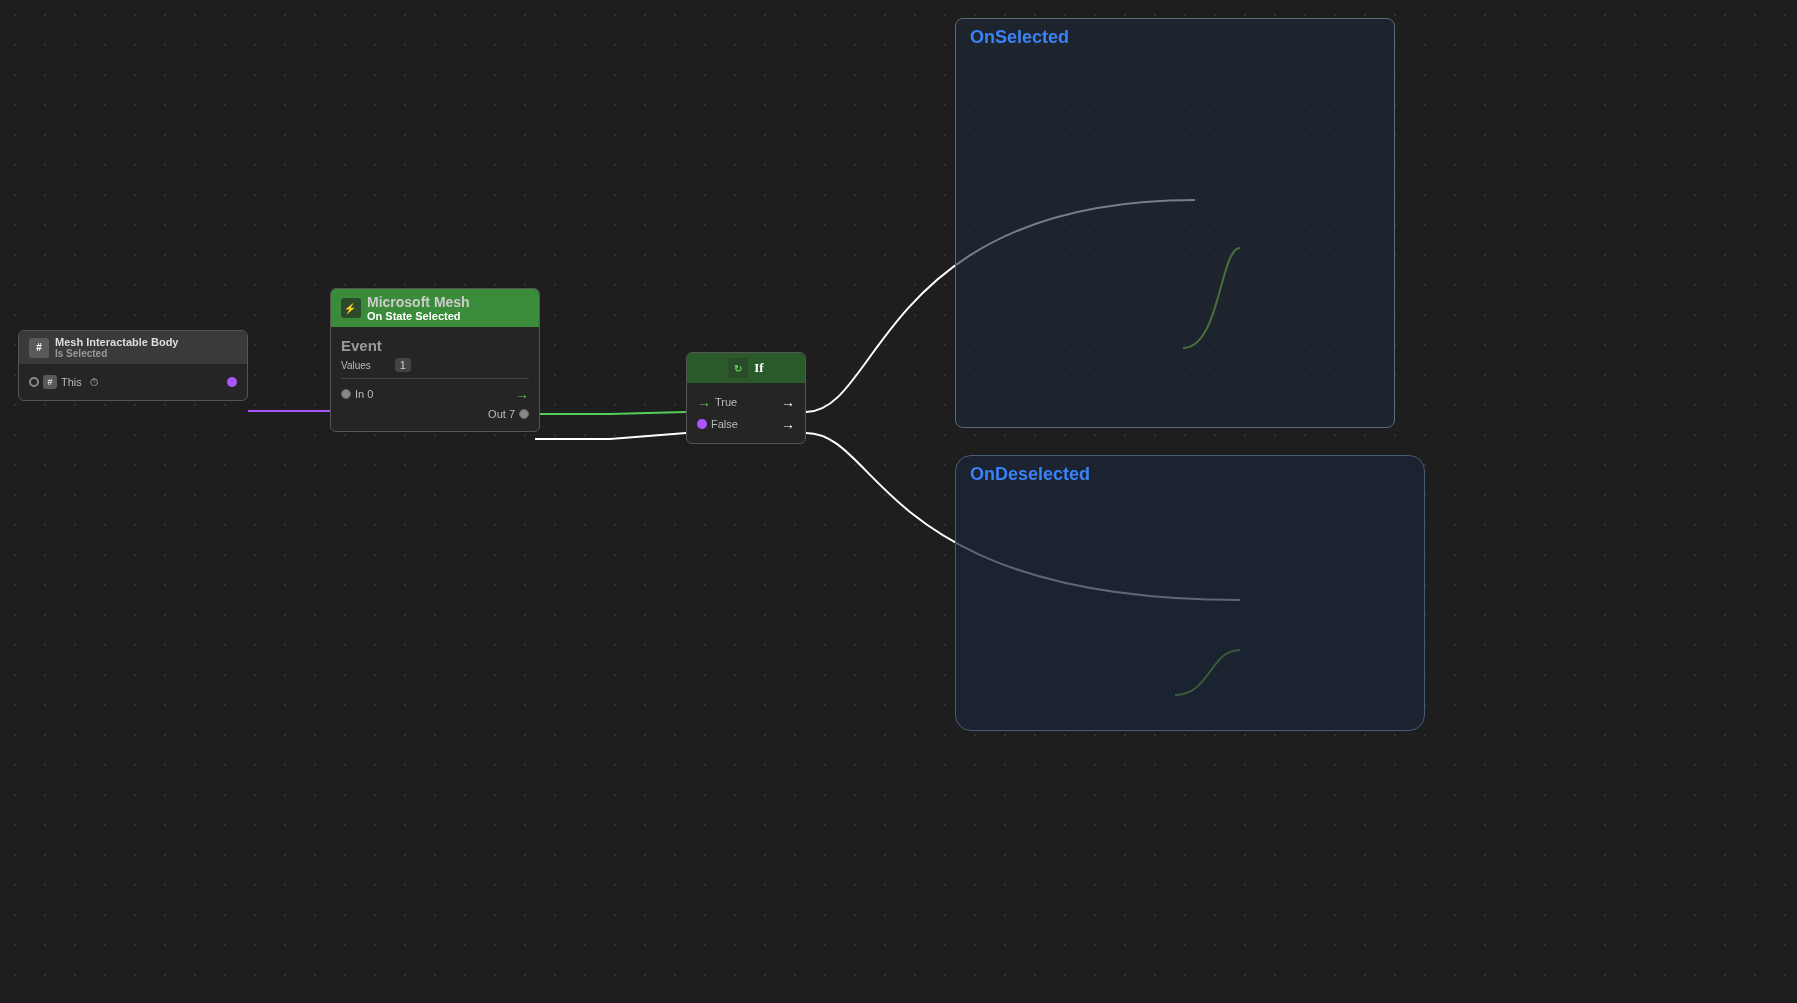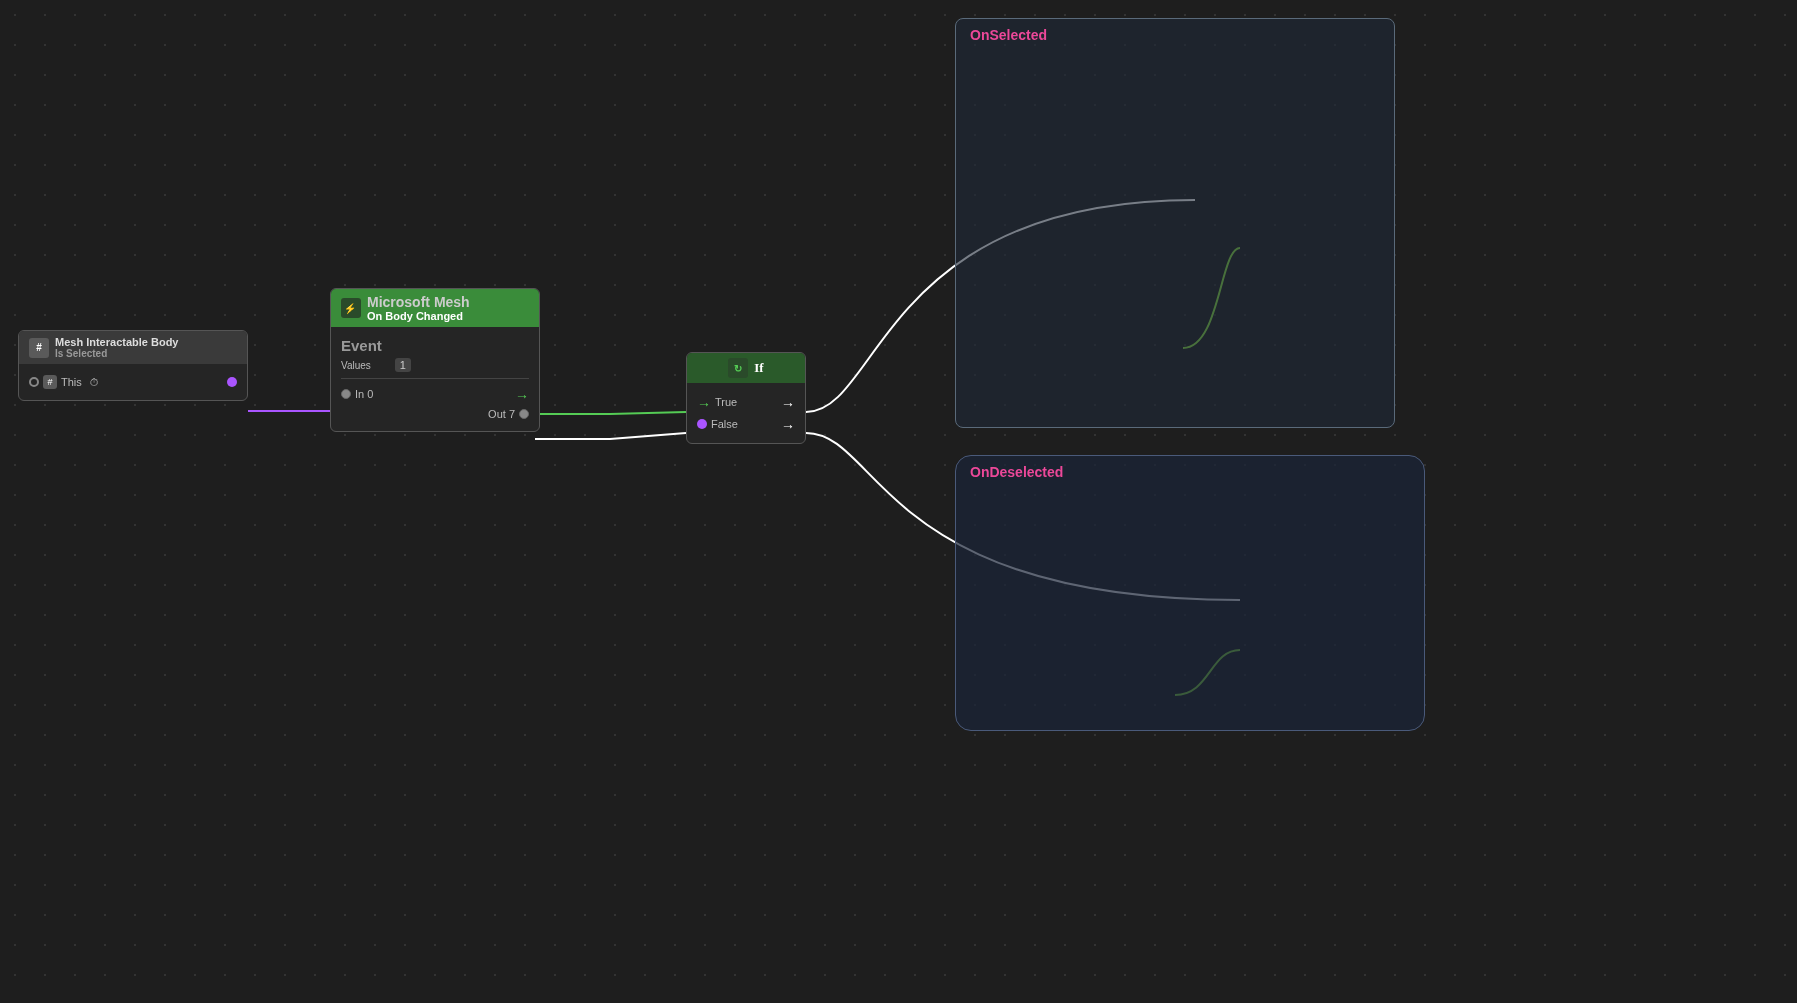--- a/index.html
+++ b/index.html
@@ -81,22 +81,22 @@
       left: 955px;
       top: 18px;
       width: 440px;
       height: 410px;
       border: 1px solid #5a6a7a;
       border-radius: 8px;
       background: rgba(30,40,55,0.6);
     }
     .group-label {
       padding: 8px 14px;
-      font-size: 14px;
-      color: #ec4899;
+      font-size: 18px;
+      color: #3b82f6;
       font-weight: 600;
     }
 
     
     .group-ondeselected {
       position: absolute;
       left: 955px;
       top: 455px;
       width: 470px;
       height: 276px;
@@ -224,21 +224,21 @@
       <span class="dot dot-purple" style="margin-left:auto;"></span>
     </div>
   </div>
 </div>
 
 <div class="node node-ms">
   <div class="node-header">
     <span class="node-icon node-icon-lightning">⚡</span>
     <div>
       <div style="font-size:14px; color:#ccc;">Microsoft Mesh</div>
-      <div style="font-size:11px; color:#fff; font-weight:bold;">On Body Changed</div>
+      <div style="font-size:11px; color:#fff; font-weight:bold;">On State Selected</div>
     </div>
   </div>
   <div class="node-body">
     <div style="font-size:15px; color:#999; padding: 2px 0; font-weight: bold;">Event</div>
     <div style="display:flex; align-items:center; gap:24px; padding:2px 0;">
       <span style="font-size:10px; color:#bbb;">Values</span>
       <span class="badge">1</span>
     </div>
     <div class="divider"></div>
     <div class="port-row">

